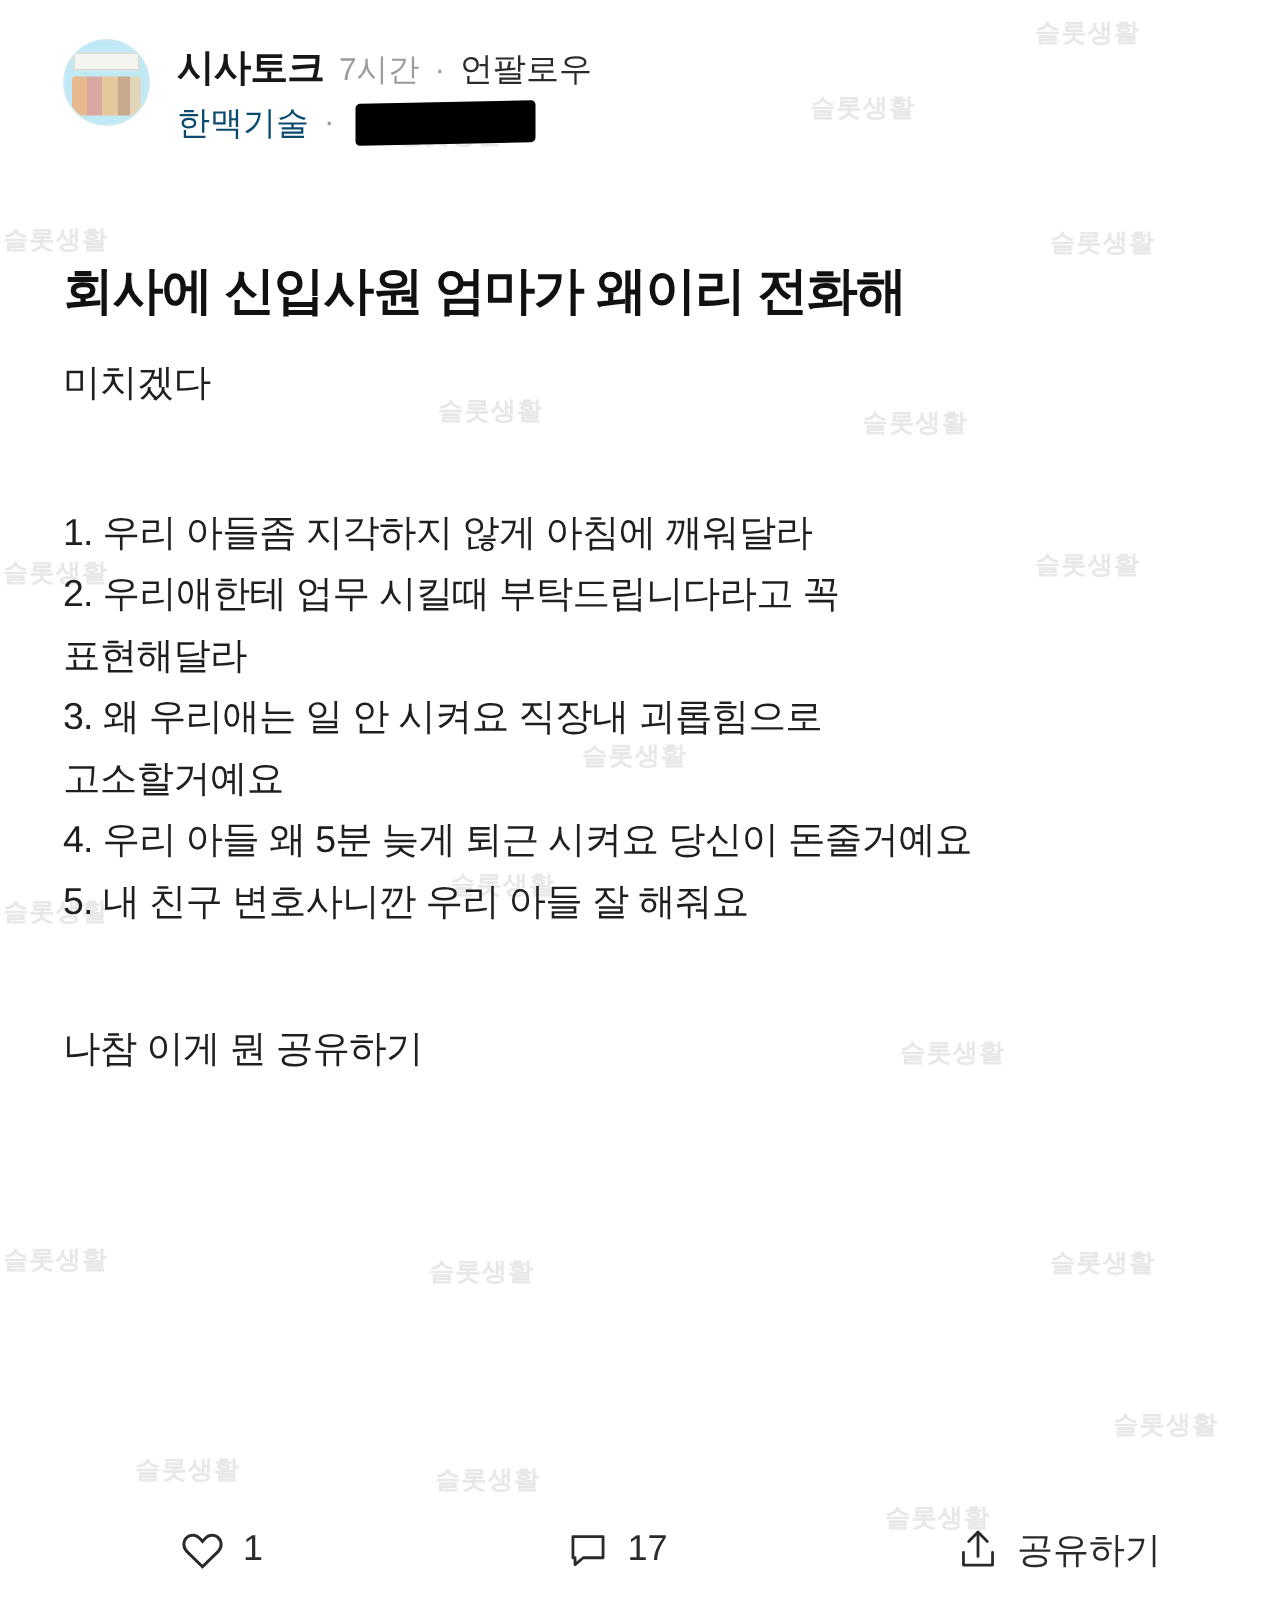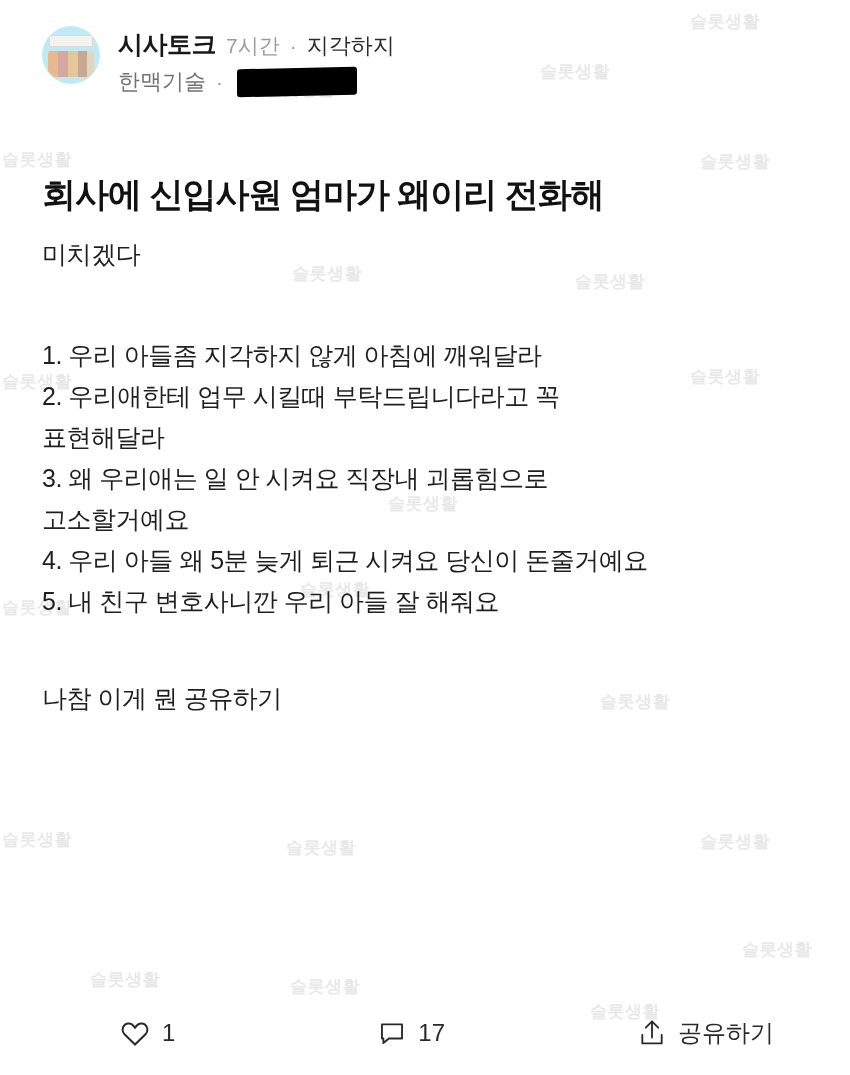--- a/index.html
+++ b/index.html
@@ -103,21 +103,21 @@
     cursor: pointer;
   }
   .line2 {
     display: flex;
     align-items: center;
     gap: 10px;
     margin-top: 6px;
   }
   .company {
     font-size: 22px;
-    color: #737373;
+    color: #0c4a6e;
     font-weight: 400;
   }
   .redaction {
     display: inline-block;
     width: 120px;
     height: 28px;
     background: #000000;
     border-radius: 3px;
     margin-left: 4px;
     transform: skewY(-1.2deg);
@@ -218,21 +218,21 @@
   <div class="post-header">
     <div class="avatar">
       <div class="thumb-top"></div>
       <div class="thumb-bottom"></div>
     </div>
     <div class="header-text">
       <div class="line1">
         <span class="author">시사토크</span>
         <span class="time">7시간</span>
         <span class="dot-sep">·</span>
-        <span class="unfollow">지각하지</span>
+        <span class="unfollow">언팔로우</span>
       </div>
       <div class="line2">
         <span class="company">한맥기술</span>
         <span class="dot-sep">·</span>
         <span class="redaction"></span>
       </div>
     </div>
   </div>
 
   <div class="post-body">

